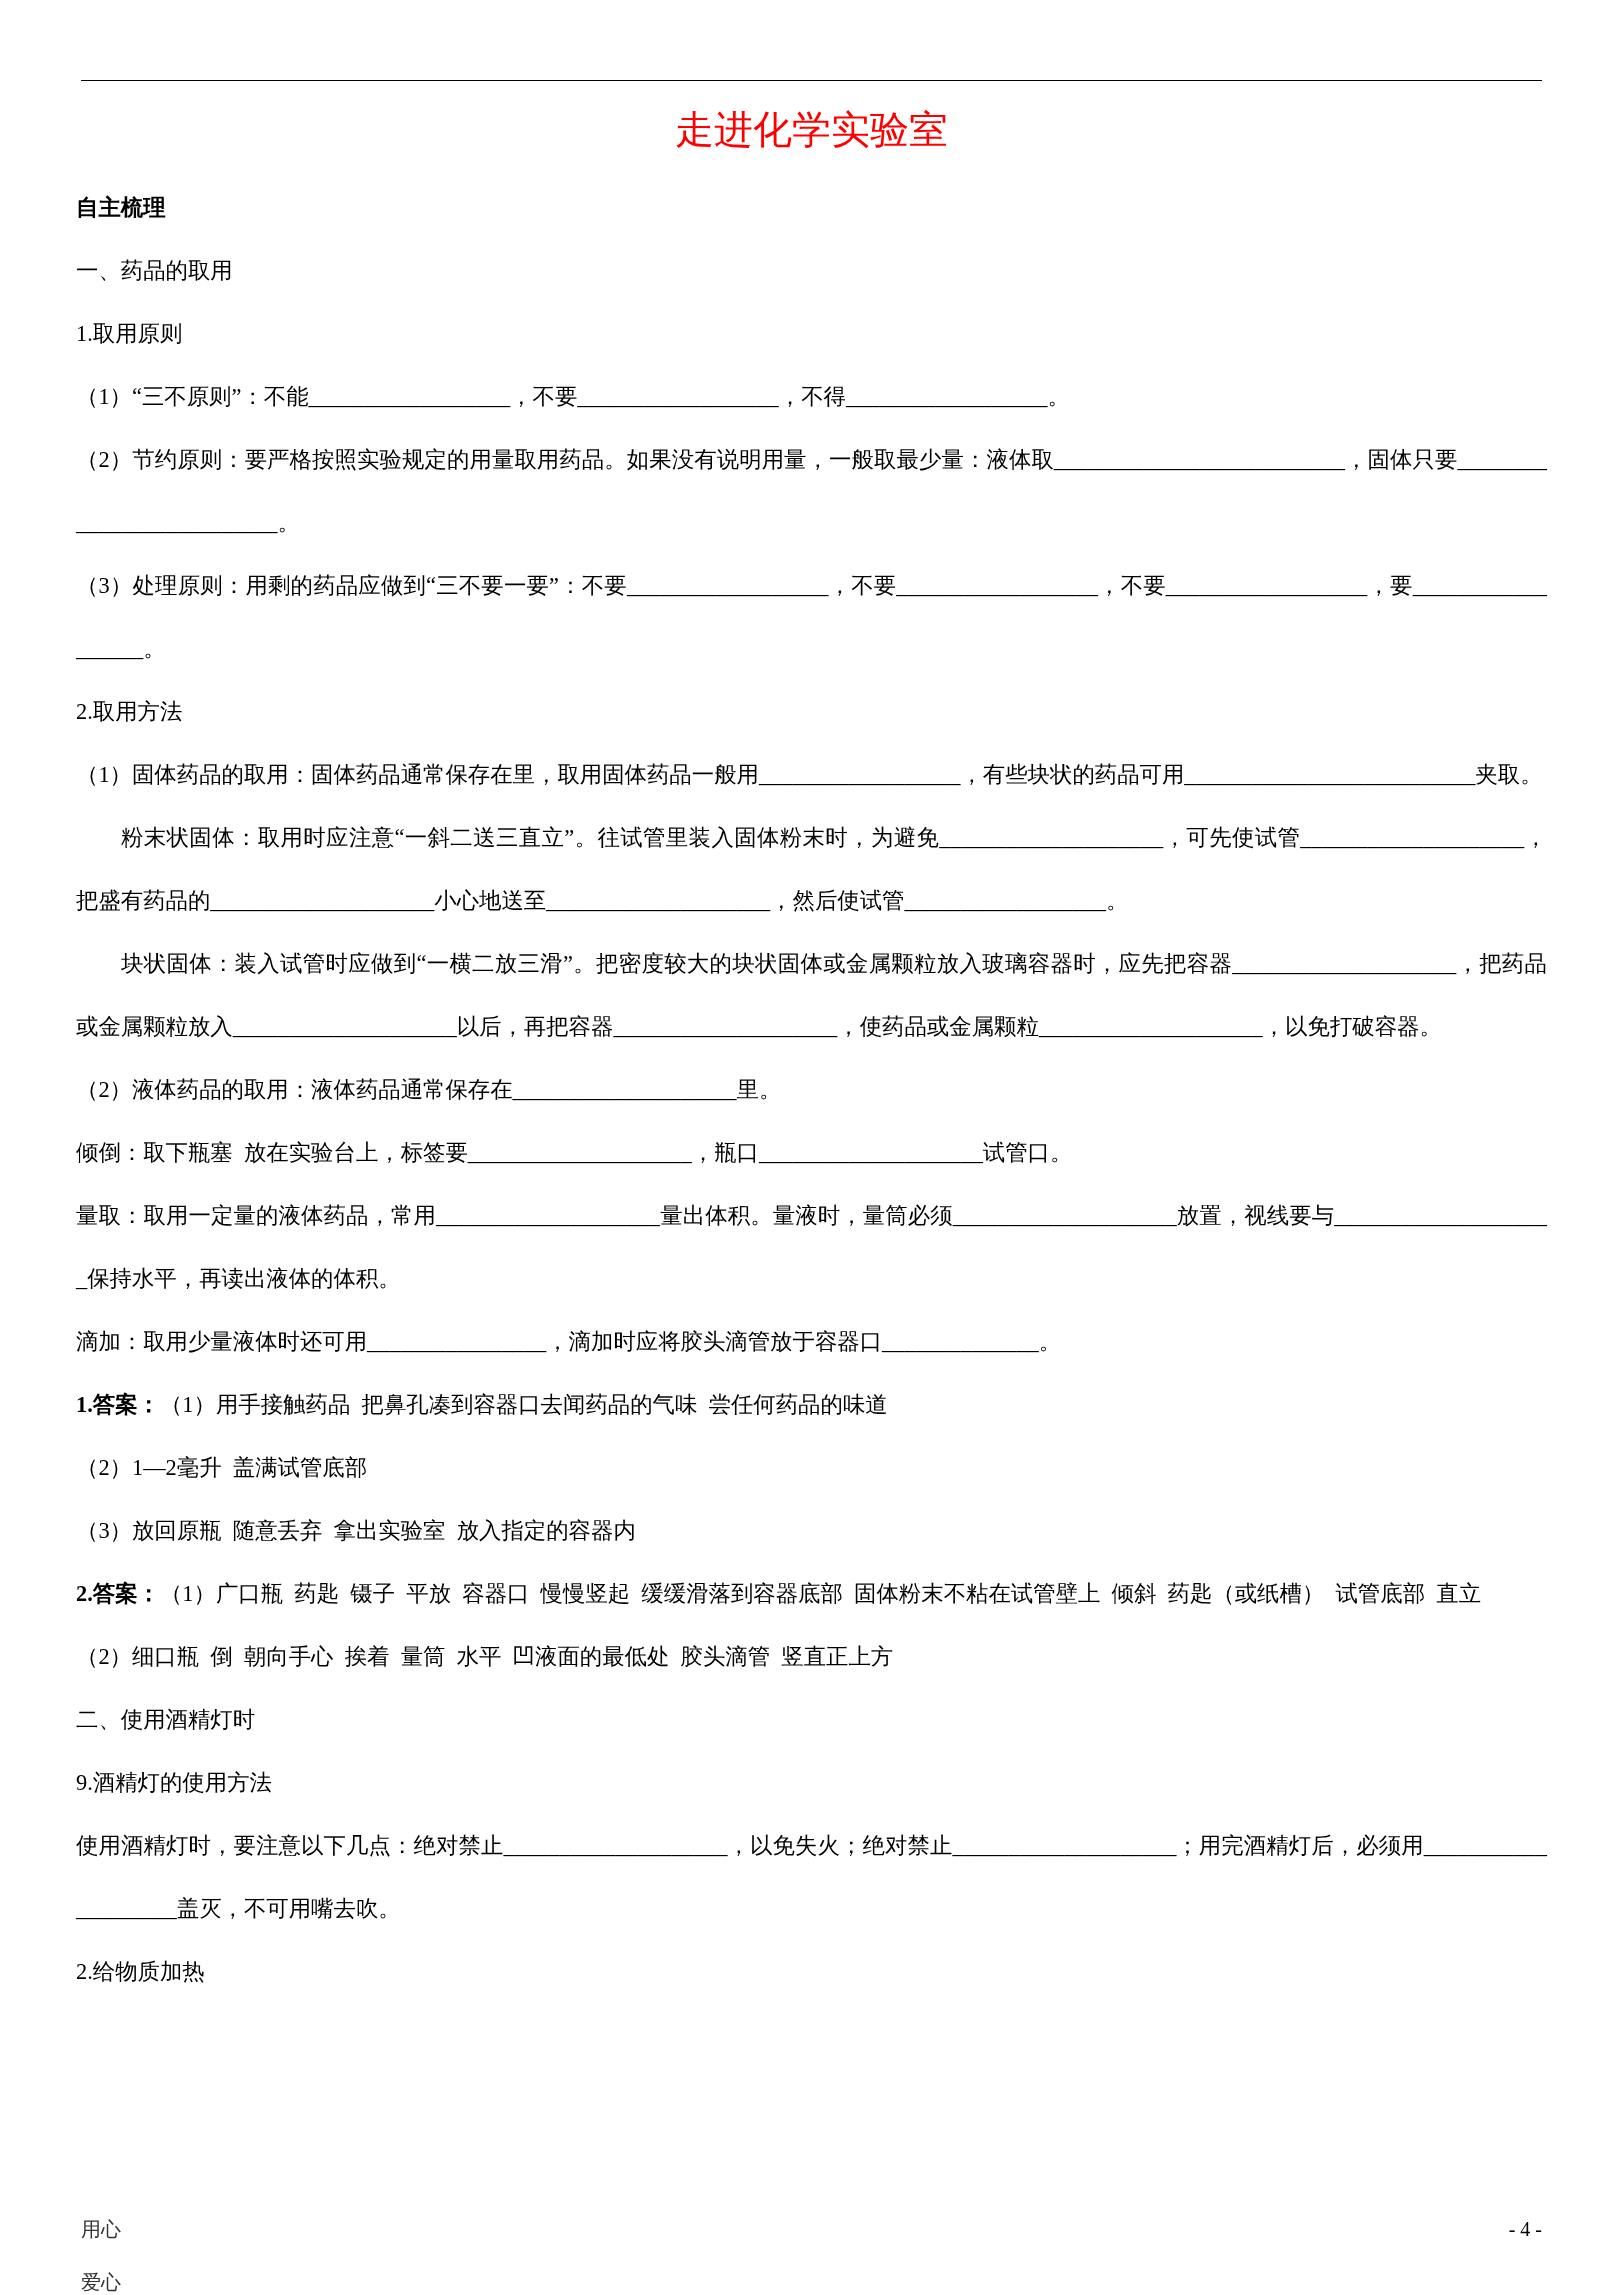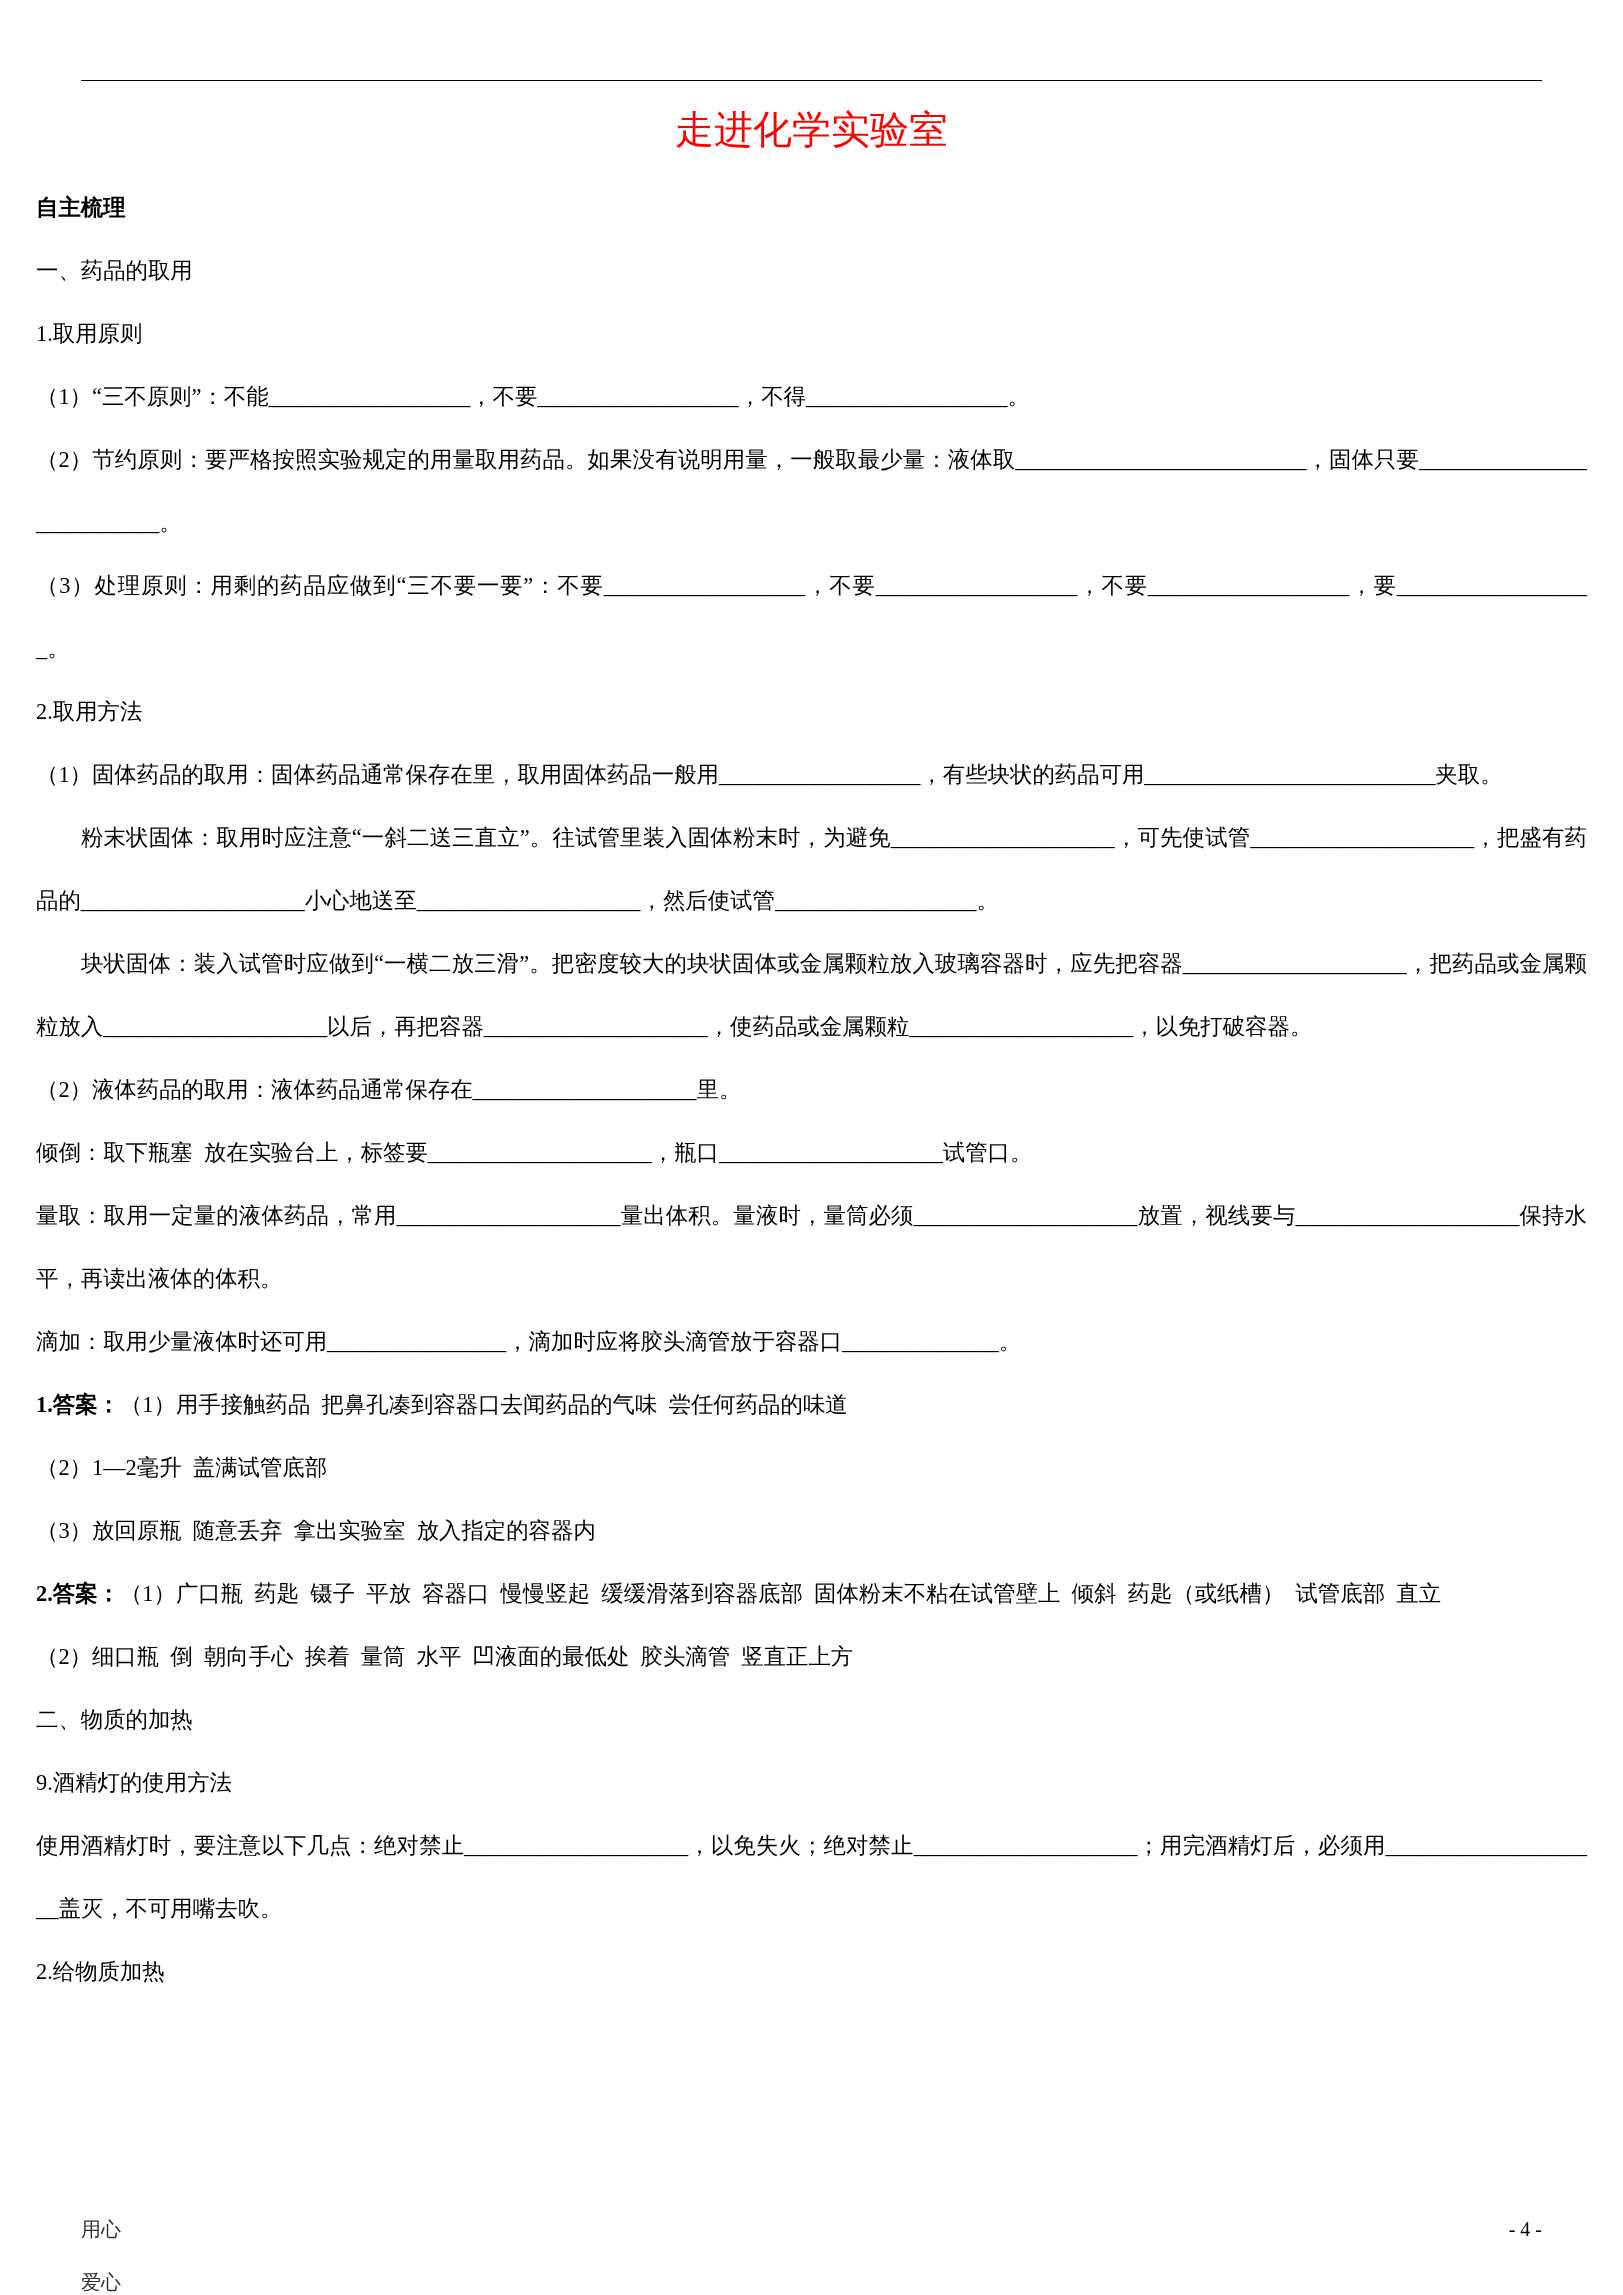--- a/index.html
+++ b/index.html
@@ -6,21 +6,21 @@
     margin: 0;
     padding: 0;
     background: #ffffff;
   }
   .page {
     position: relative;
     width: 1623px;
     height: 2295px;
     background: #ffffff;
     box-sizing: border-box;
-    padding: 0 36px;
+    padding: 0 76px;
     font-family: "Liberation Serif", "DejaVu Serif", serif;
     color: #000000;
     overflow: hidden;
   }
   .header-rule {
     position: absolute;
     top: 80px;
     left: 81px;
     right: 81px;
     border-top: 1.7px solid #000000;
@@ -99,21 +99,21 @@
       <p class="para justify indent">块状固体：装入试管时应做到“一横二放三滑”。把密度较大的块状固体或金属颗粒放入玻璃容器时，应先把容器____________________，把药品或金属颗粒放入____________________以后，再把容器____________________，使药品或金属颗粒____________________，以免打破容器。</p>
       <p class="para">（2）液体药品的取用：液体药品通常保存在____________________里。</p>
       <p class="para">倾倒：取下瓶塞  放在实验台上，标签要____________________，瓶口____________________试管口。</p>
       <p class="para justify">量取：取用一定量的液体药品，常用____________________量出体积。量液时，量筒必须____________________放置，视线要与____________________保持水平，再读出液体的体积。</p>
       <p class="para">滴加：取用少量液体时还可用________________，滴加时应将胶头滴管放于容器口______________。</p>
       <p class="para"><b>1.答案：</b>（1）用手接触药品  把鼻孔凑到容器口去闻药品的气味  尝任何药品的味道</p>
       <p class="para">（2）1—2毫升  盖满试管底部</p>
       <p class="para">（3）放回原瓶  随意丢弃  拿出实验室  放入指定的容器内</p>
       <p class="para justify"><b>2.答案：</b>（1）广口瓶  药匙  镊子  平放  容器口  慢慢竖起  缓缓滑落到容器底部  固体粉末不粘在试管壁上  倾斜  药匙（或纸槽）  试管底部  直立</p>
       <p class="para">（2）细口瓶  倒  朝向手心  挨着  量筒  水平  凹液面的最低处  胶头滴管  竖直正上方</p>
-      <p class="para">二、物质的加热</p>
+      <p class="para">二、使用酒精灯时</p>
       <p class="para">9.酒精灯的使用方法</p>
       <p class="para justify">使用酒精灯时，要注意以下几点：绝对禁止____________________，以免失火；绝对禁止____________________；用完酒精灯后，必须用____________________盖灭，不可用嘴去吹。</p>
       <p class="para">2.给物质加热</p>
     </div>
   <div class="footer">
     <div id="footer-motto" class="footer-motto">
         <span>用心</span>
         <span>爱心</span>
         <span>专心</span>
       </div>

